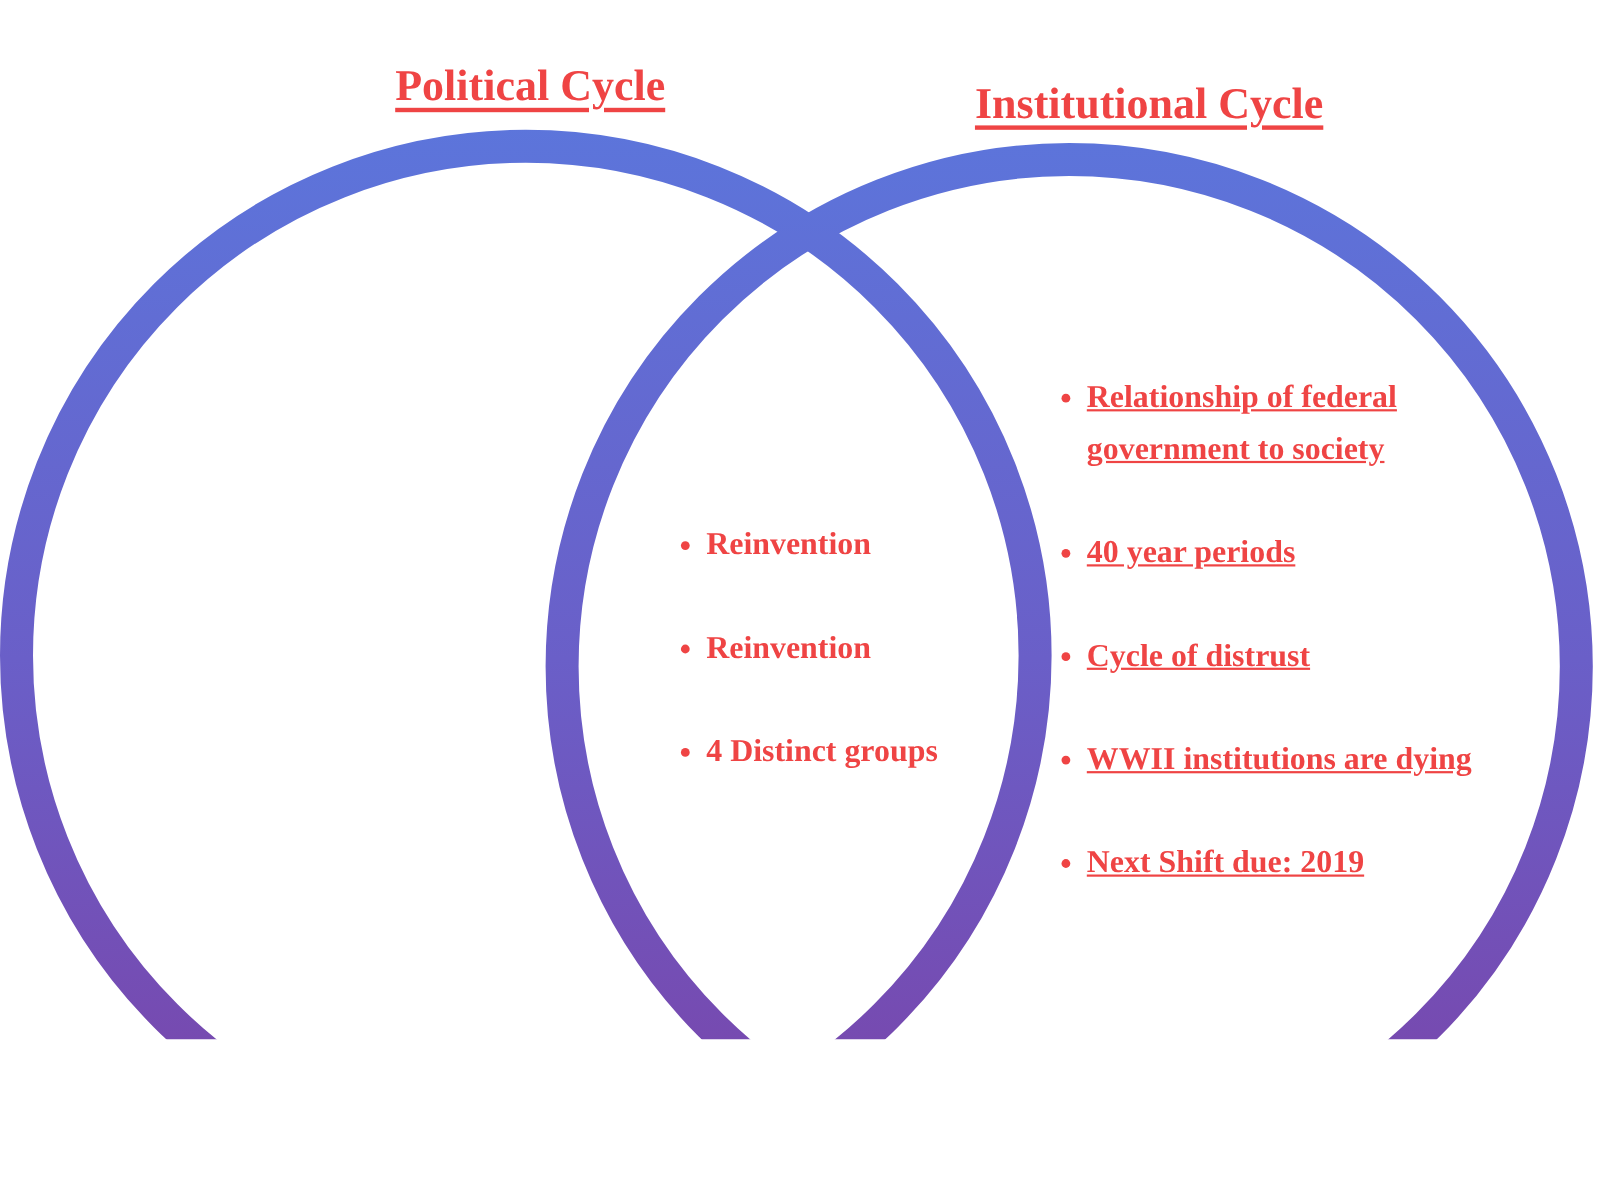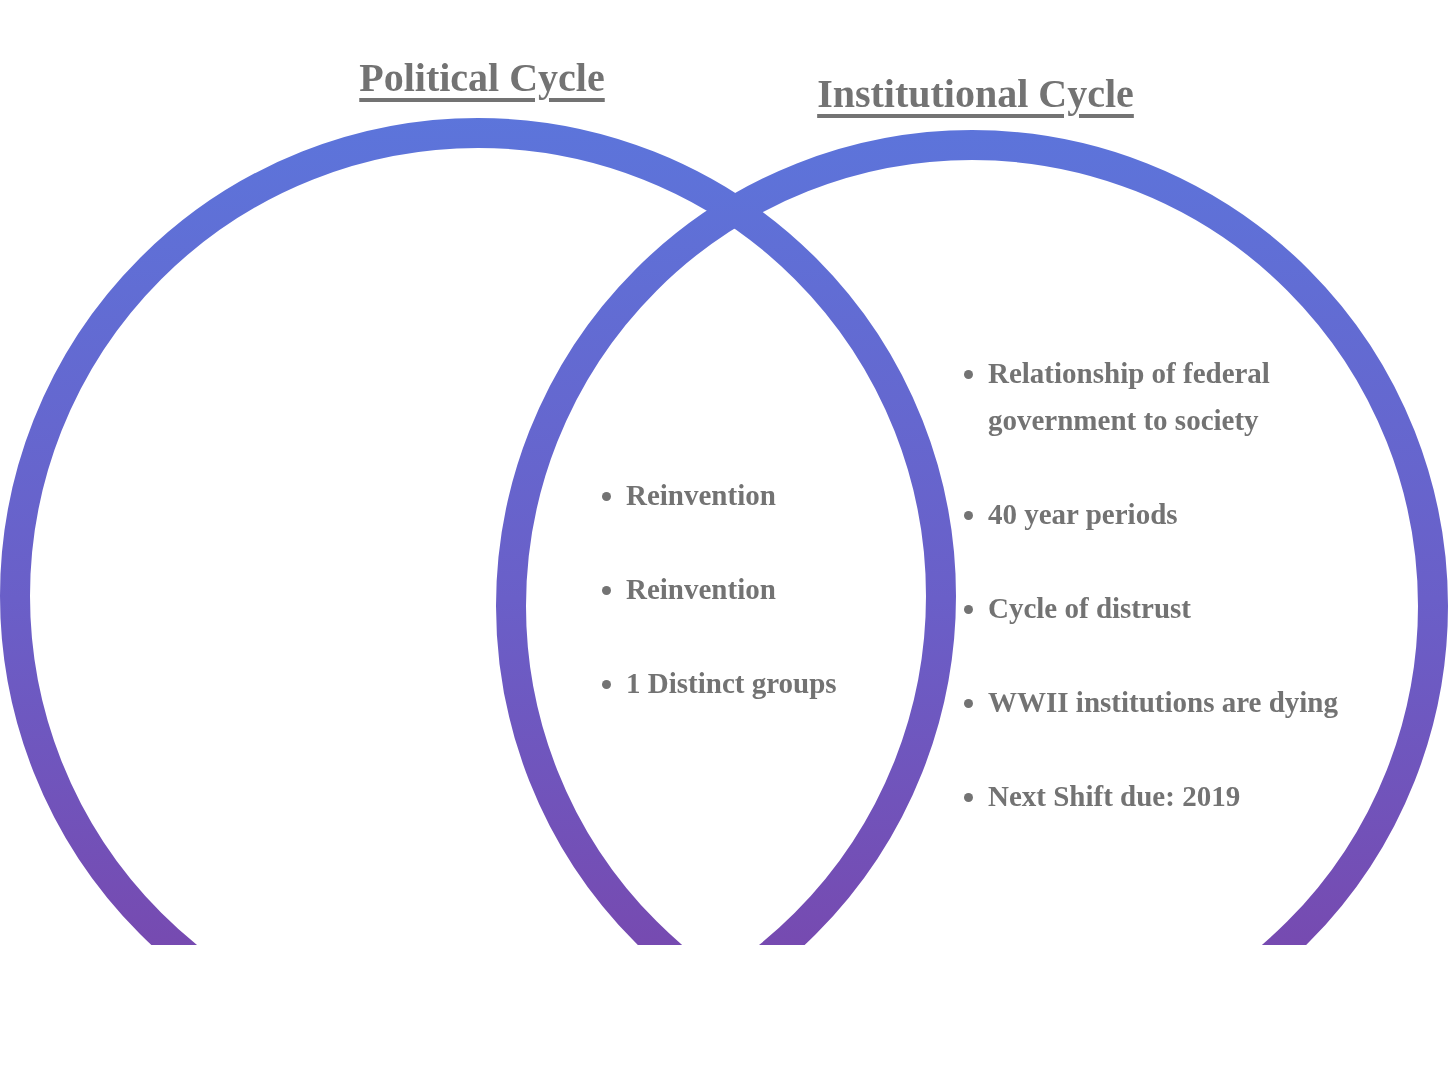--- a/index.html
+++ b/index.html
@@ -7,61 +7,61 @@
     padding: 0;
     background: #ffffff;
   }
   .canvas {
     position: relative;
     width: 1456px;
     height: 945px;
     background: #ffffff;
     overflow: hidden;
     font-family: "Liberation Serif", "DejaVu Serif", serif;
-    color: #737373;
+    color: #ef4444;
   }
   .venn-svg {
     position: absolute;
     left: 0;
     top: 0;
     width: 1456px;
     height: 1092px;
   }
   .circle-title {
     position: absolute;
     text-align: center;
     font-weight: bold;
     font-size: 40px;
     line-height: 1.1;
     text-decoration: underline;
     text-decoration-thickness: 4px;
     text-underline-offset: 7px;
     white-space: nowrap;
   }
   .title-left  { left: 262px; top: 56px;  width: 440px; }
-  .title-right { left: 748px; top: 72px;  width: 455px; }
+  .title-right { left: 748px; top: 72px;  width: 455px; text-align: right; }
 
   ul.bullets {
     position: absolute;
     margin: 0;
     padding: 0 0 0 30px;
     list-style-type: disc;
     font-weight: bold;
     font-size: 29px;
     line-height: 1.62;
   }
   ul.bullets li {
     margin-bottom: 47px;
   }
   ul.bullets li:last-child {
     margin-bottom: 0;
   }
   .list-left   { left: 148px; top: 327px; width: 330px; }
-  .list-center { left: 596px; top: 472px; width: 330px; }
-  .list-right  { left: 958px; top: 350px; width: 350px; }
+  .list-center { left: 612px; top: 472px; width: 330px; }
+  .list-right  { left: 958px; top: 338px; width: 350px; text-decoration: underline; }
 </style>
 </head>
 <body>
 
 <div class="canvas">
 
   <svg class="venn-svg" viewBox="0 0 1456 1092">
     <defs>
       <linearGradient id="venngrad" x1="0" y1="112" x2="0" y2="1086" gradientUnits="userSpaceOnUse">
         <stop offset="0" stop-color="#5C75DB"></stop>
@@ -74,21 +74,21 @@
   </svg>
 
   <div class="circle-title title-left">Political Cycle</div>
 
   <div class="circle-title title-right">Institutional Cycle</div>
 
 
   <ul class="bullets list-center">
     <li>Reinvention</li>
     <li>Reinvention</li>
-    <li>1 Distinct groups</li>
+    <li>4 Distinct groups</li>
   </ul>
 
   <ul class="bullets list-right">
     <li>Relationship of federal government to society</li>
     <li>40 year periods</li>
     <li>Cycle of distrust</li>
     <li>WWII institutions are dying</li>
     <li>Next Shift due: 2019</li>
   </ul>
 

